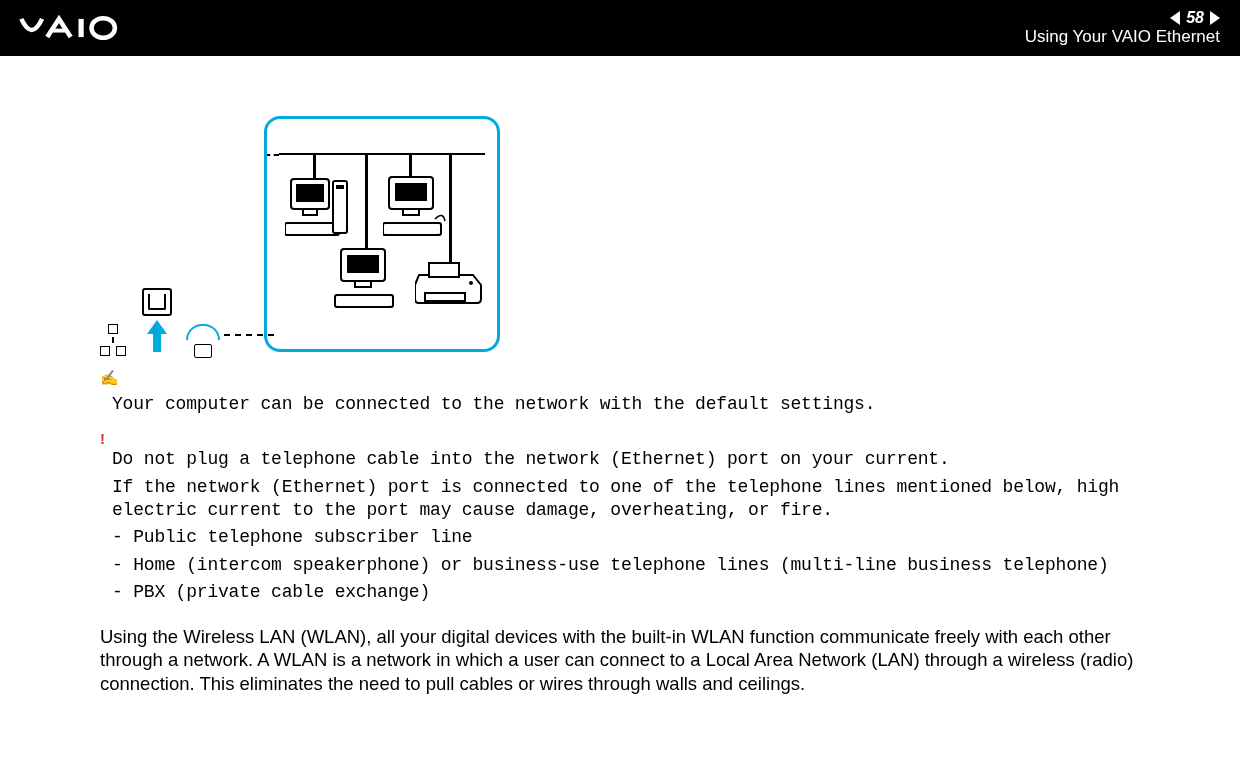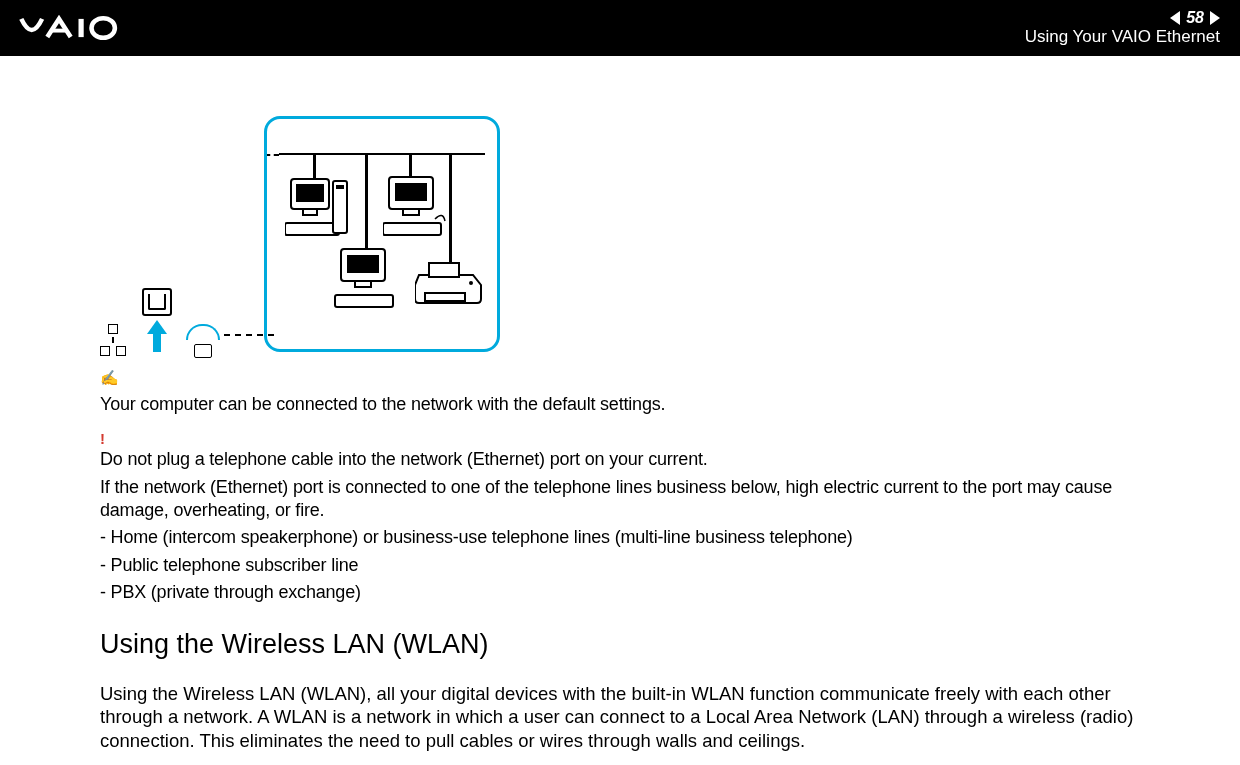--- a/index.html
+++ b/index.html
@@ -125,21 +125,21 @@
     top: 34px; left: 12px; right: 12px;
     border-top: 2.5px solid #000;
   }
   .bus-line::before{
     content:"";position:absolute;left:-14px;right:206px;top:-1px;border-top:2.5px dashed #000;
   }
   .drop {
     position:absolute;width:2.5px;background:#000;
   }
 
-  .body-text p { margin: 4px 0; }
+  .body-text p { margin: 4px 12px; font-family: Liberation Mono, monospace; }
   .note-icon { font-size:15px; }
   .warn-icon { color:#d33a2f; font-weight:bold; font-size:15px; display:block; margin-top:12px;}
   .body-text { font-family: "Arial Narrow", Arial, sans-serif; font-stretch: condensed; font-size:18px; }
   .body-text .narrow {letter-spacing:-0.2px;}
   .list-line{ margin-top:10px; }
 
   h2.section {
     font-family: Arial, sans-serif;
     font-weight: normal;
     font-size: 27px;
@@ -243,23 +243,22 @@
       </svg>
     </div>
   </div>
 
   <div class="body-text">
     <span class="note-icon" data-name="note-icon">✍</span>
     <p class="narrow" data-name="note-text">Your computer can be connected to the network with the default settings.</p>
 
     <span class="warn-icon" data-name="warning-icon">!</span>
     <p class="narrow" style="margin-top:0" data-name="warning-line-1">Do not plug a telephone cable into the network (Ethernet) port on your current.</p>
-    <p class="narrow" data-name="warning-line-2">If the network (Ethernet) port is connected to one of the telephone lines business below, high electric current to the port may cause damage, overheating, or fire.</p>
-
+    <p class="narrow" data-name="warning-line-2">If the network (Ethernet) port is connected to one of the telephone lines mentioned below, high electric current to the port may cause damage, overheating, or fire.</p>
+
+    <p class="narrow list-line" data-name="bullet-item">- Public telephone subscriber line</p>
     <p class="narrow list-line" data-name="bullet-item">- Home (intercom speakerphone) or business-use telephone lines (multi-line business telephone)</p>
-    <p class="narrow list-line" data-name="bullet-item">- Public telephone subscriber line</p>
-    <p class="narrow list-line" data-name="bullet-item">- PBX (private through exchange)</p>
-  </div>
-
-  <h2 class="section" data-name="section-heading">Using the Wireless LAN (WLAN)</h2>
+    <p class="narrow list-line" data-name="bullet-item">- PBX (private cable exchange)</p>
+  </div>
+
   <p class="para" data-name="section-paragraph">Using the Wireless LAN (WLAN), all your digital devices with the built-in WLAN function communicate freely with each other through a network. A WLAN is a network in which a user can connect to a Local Area Network (LAN) through a wireless (radio) connection. This eliminates the need to pull cables or wires through walls and ceilings.</p>
 
 </div>
 
 </body></html>

